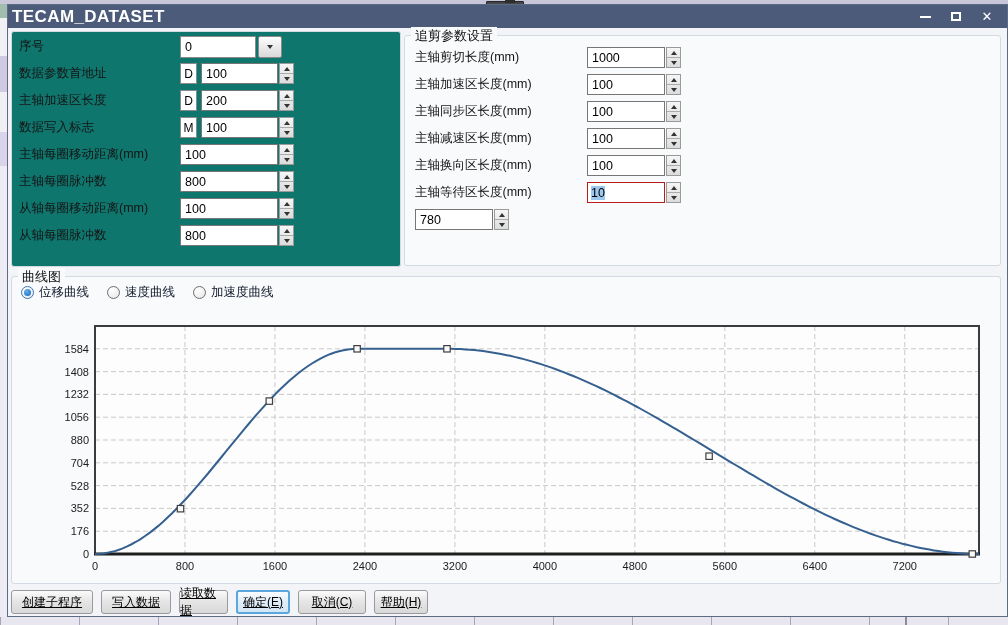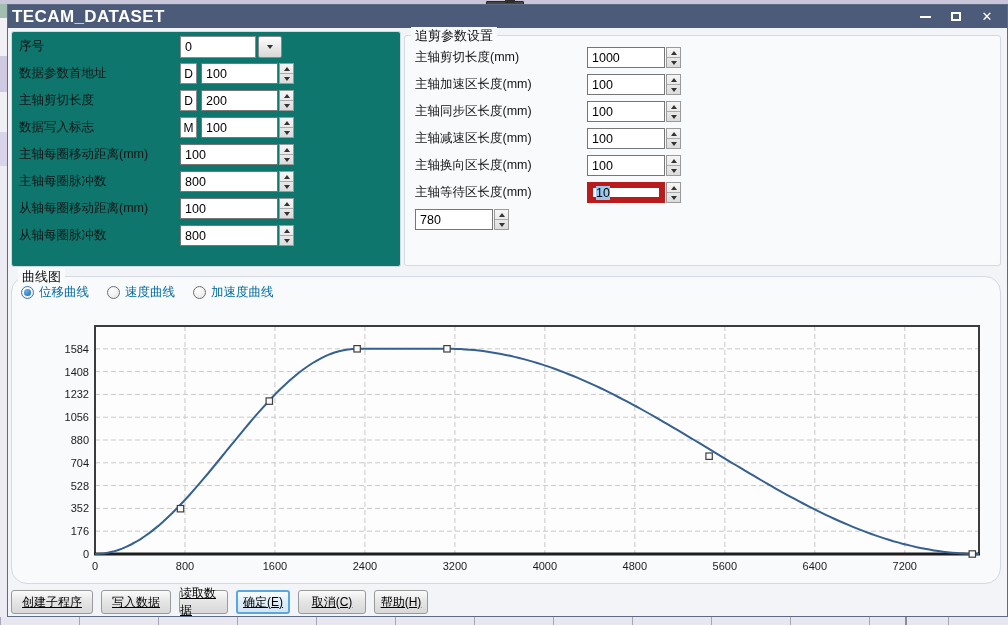--- a/index.html
+++ b/index.html
@@ -36,35 +36,35 @@
   .glyph-close { font-size:13px; color:#fff; line-height:1; }
   .content { position:absolute; left:0; top:23px; right:0; bottom:0; background:#f2f4f7; }
 
   
   .panel { position:absolute; background:#0f766e; border:1px solid #d4dae1; border-radius:3px; }
   #left-panel { left:3px; top:3px; width:390px; height:236px; padding:1px 6px 0 7px; }
   .group { position:absolute; background:#f8fafb; border:1px solid #d4dae1; border-radius:3px; }
   .group-legend { position:absolute; top:-9px; left:6px; background:#f8fafb; padding:0 4px;
     font-size:13px; color:#111; }
   #shear-group { left:396px; top:7px; width:597px; height:231px; padding:8px 0 0 0; }
-  #curve-group { left:3px; top:248px; width:990px; height:308px;border-radius:16px; }
+  #curve-group { left:3px; top:248px; width:990px; height:308px; }
 
   
   .form-row { height:27px; display:flex; align-items:center; }
   .form-label { font-size:12.5px; color:#141414; flex:0 0 161px; white-space:nowrap; }
   #shear-group .form-row { padding-left:10px; }
   #shear-group .form-label { flex:0 0 172px; }
   .prefix { width:17px; height:21px; border:1px solid #8a8a8a; background:#fff;
     display:flex; align-items:center; justify-content:center; font-size:12px; margin-right:4px; }
   .spin { display:flex; align-items:stretch; height:21px; }
   .field { background:#fff; border:1px solid #767676; display:flex; align-items:center;
     padding:0 4px; font-size:12.5px; color:#000; }
   .field .val { white-space:pre; }
   .field.w76 { width:77px; } .field.w98 { width:98px; } .field.w78 { width:78px; }
-  .field.on { border:6px solid #b91c1c; padding:0 3px; }
+  .field.on { border:1px solid #b91c1c; padding:0 3px; }
   .field.on .val { background:#9cc8ee; }
   .arrows { width:15px; margin-left:1px; display:flex; flex-direction:column;
     border:1px solid #9a9a9a; background:linear-gradient(#f6f6f6,#dcdcdc); }
   .arrows .a { flex:1; display:flex; align-items:center; justify-content:center; }
   .arrows .a + .a { border-top:1px solid #ababab; }
   .tri-up { width:0; height:0; border-left:3.5px solid transparent; border-right:3.5px solid transparent;
     border-bottom:4.5px solid #333; }
   .tri-down { width:0; height:0; border-left:3.5px solid transparent; border-right:3.5px solid transparent;
     border-top:4.5px solid #333; }
   .combo { display:flex; align-items:stretch; height:22px; }
@@ -73,21 +73,21 @@
     background:linear-gradient(#fdfdfd,#d8d8d8); display:flex; align-items:center; justify-content:center; }
 
   
   .radio-row { position:absolute; top:7px; left:9px; display:flex; align-items:center; gap:18px; }
   .radio-item { display:flex; align-items:center; gap:5px; }
   .radio { width:13px; height:13px; border-radius:50%; border:1px solid #6e6e6e;
     background:radial-gradient(circle at 35% 30%, #ffffff, #e4e4e4); position:relative; }
   .radio.on { border-color:#3a78b5; }
   .radio.on::after { content:""; position:absolute; inset:2px; border-radius:50%;
     background:radial-gradient(circle at 35% 30%, #67b0e8, #1166c2); }
-  .radio-label { font-size:12.5px; color:#0369a1; }
+  .radio-label { font-size:12.5px; color:#0f172a; }
 
   
   #chart-svg { position:absolute; left:0; top:36px; }
   #chart-svg text { font-family:"Liberation Sans","DejaVu Sans",sans-serif; }
 
   
   .btns { position:absolute; left:3px; top:562px; display:flex; gap:8px; }
   .btn { height:24px; border:1px solid #9a9a9a; border-radius:3px;
     background:linear-gradient(#fbfbfb,#e6e6e6 45%,#d8d8d8); font-size:12px; color:#000;
     display:flex; align-items:center; justify-content:center; cursor:default;text-decoration:underline; }
@@ -147,21 +147,21 @@
                 <i class="tri-up"></i>
               </div>
             <div class="a">
                 <i class="tri-down"></i>
               </div>
           </div>
         </div>
       </div>
 
       <div class="form-row">
-        <span class="form-label">主轴剪切长度</span>
+        <span class="form-label">主轴加速区长度</span>
         <span class="prefix">D</span>
         <div class="spin">
           <div class="field w76">
               <span class="val">200</span>
             </div>
           <div class="arrows">
             <div class="a">
                 <i class="tri-up"></i>
               </div>
             <div class="a">

